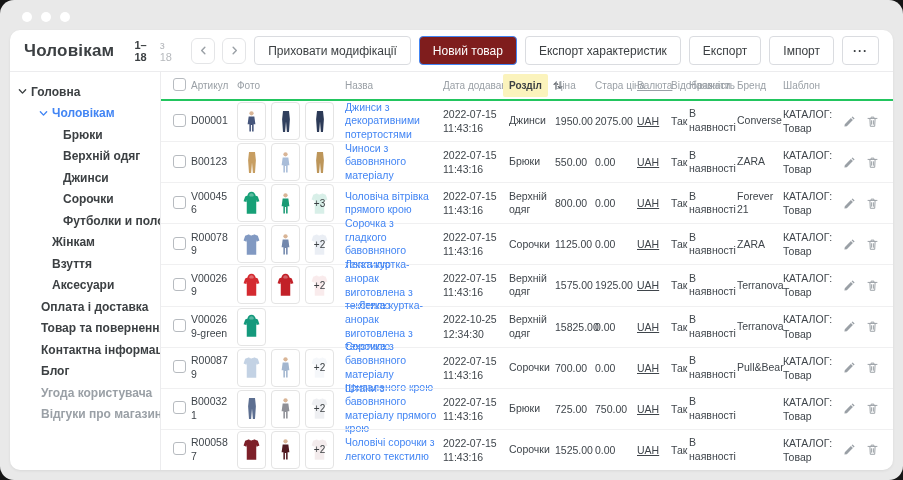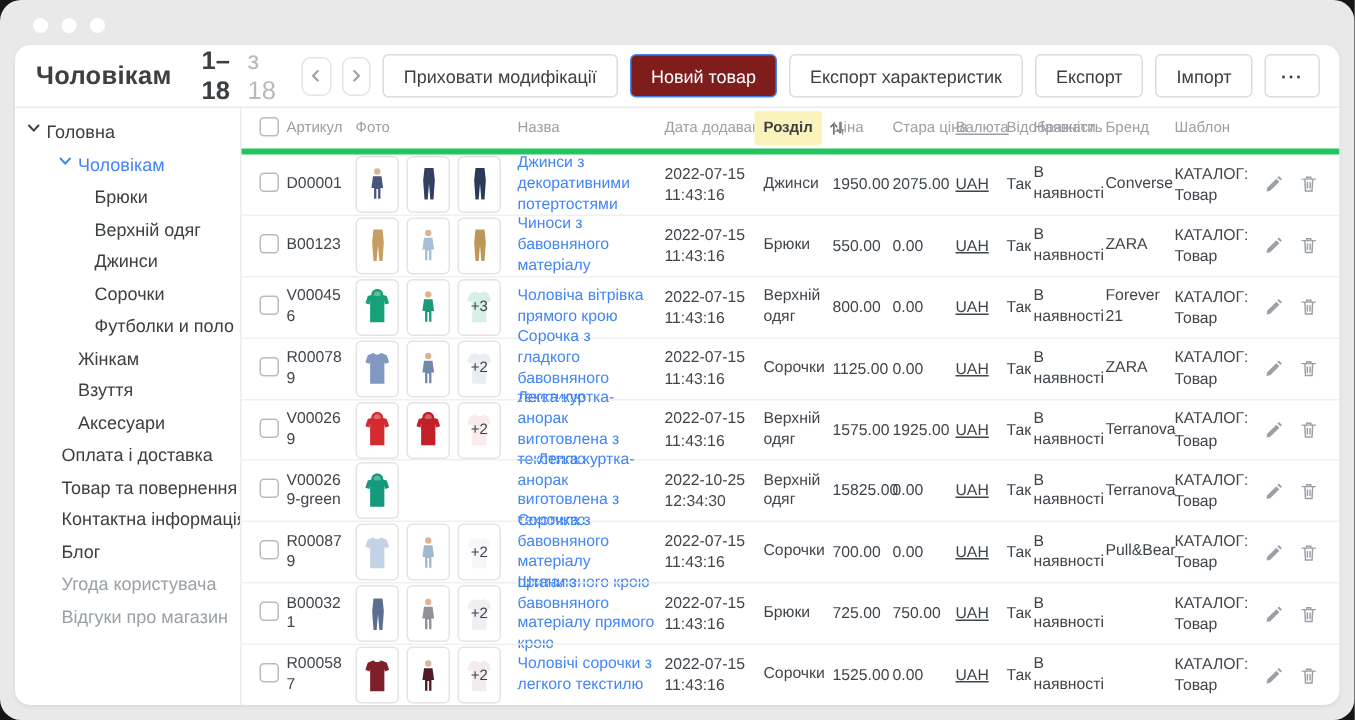--- a/index.html
+++ b/index.html
@@ -4,42 +4,42 @@
 <style>
   html,body{margin:0;padding:0;background:#161616;font-family:"Liberation Sans",sans-serif;}
   .frame{position:relative;width:903px;height:480px;background:#e9e9e9;border-radius:14px;overflow:hidden;}
   .dots{position:absolute;top:12px;left:22px;display:flex;gap:9px;}
   .dot{width:10px;height:10px;border-radius:50%;background:#fff;}
   .window{position:absolute;left:10px;right:10px;top:30px;bottom:10px;background:#fff;border-radius:10px;
     display:flex;flex-direction:column;overflow:hidden;box-shadow:0 1px 3px rgba(0,0,0,.07);}
   
   .win-header{display:flex;align-items:center;height:41px;padding:0 14px;flex:0 0 auto;}
   .title{font-size:17px;font-weight:bold;color:#3c4043;margin-right:20px;letter-spacing:.2px;}
-  .pag{display:flex;align-items:center;font-size:17px;}
+  .pag{display:flex;align-items:center;font-size:11px;}
   .pag-range{font-weight:bold;color:#3c4043;margin-right:3px;}
   .pag-of{color:#b6b9bd;margin-right:6px;}
   .nav-btn{width:26px;height:26px;border:1px solid #e4e5e7;border-radius:6px;background:#fff;
     display:flex;align-items:center;justify-content:center;margin-left:7px;cursor:pointer;padding:0;}
   .spacer{flex:1;}
   .btn{height:29px;padding:0 13px;border:1px solid #dadce0;border-radius:4px;background:#fff;
     font-size:12px;color:#3c4043;margin-left:8px;cursor:pointer;font-family:inherit;white-space:nowrap;}
   .btn.primary{background:#7f1d1d;border-color:#4285f4;color:#fff;}
   .btn.more{padding:0 10px;font-weight:bold;letter-spacing:1px;}
   
   .bodyarea{flex:1;display:flex;border-top:1px solid #ececee;min-height:0;}
   .sidebar{width:150px;flex:0 0 auto;border-right:1px solid #ececee;padding-top:9px;font-size:12px;color:#3c4043;overflow:hidden;}
-  .side-item{display:flex;align-items:flex-start;height:21.5px;cursor:pointer;white-space:nowrap;}
+  .side-item{display:flex;align-items:center;height:21.5px;cursor:pointer;white-space:nowrap;font-weight:bold;}
   .side-item .chev{display:inline-flex;width:13px;margin-left:-13px;align-items:center;}
   .side-item.muted{color:#9aa0a6;}
   .side-item.active{color:#4285f4;}
   .lv0{padding-left:21px;} .lv1{padding-left:31px;} .lv2{padding-left:42px;} .lv3{padding-left:53px;}
   
   .table{flex:1;display:flex;flex-direction:column;min-width:0;font-size:10.5px;color:#3f454b;}
   .thead{display:flex;align-items:center;height:27px;flex:0 0 auto;color:#9aa0a6;font-size:10px;
-    border-bottom:4px solid #22c55e;}
+    border-bottom:2px solid #22c55e;}
   .thead .cell{white-space:nowrap;}
   .tbody{flex:1;display:flex;flex-direction:column;min-height:0;}
   .trow{display:flex;align-items:center;flex:1;min-height:38px;}
   .trow + .trow{border-top:1px solid #f0f0f1;}
   .cell{padding-right:6px;box-sizing:border-box;flex:0 0 auto;}
   .c-check{width:30px;padding-left:12px;}
   .c-sku{width:46px;word-break:break-word;line-height:1.3;}
   .c-photo{width:108px;display:flex;gap:5px;align-items:center;}
   .c-name{width:98px;line-height:1.3;}
   .c-date{width:66px;line-height:1.35;}

